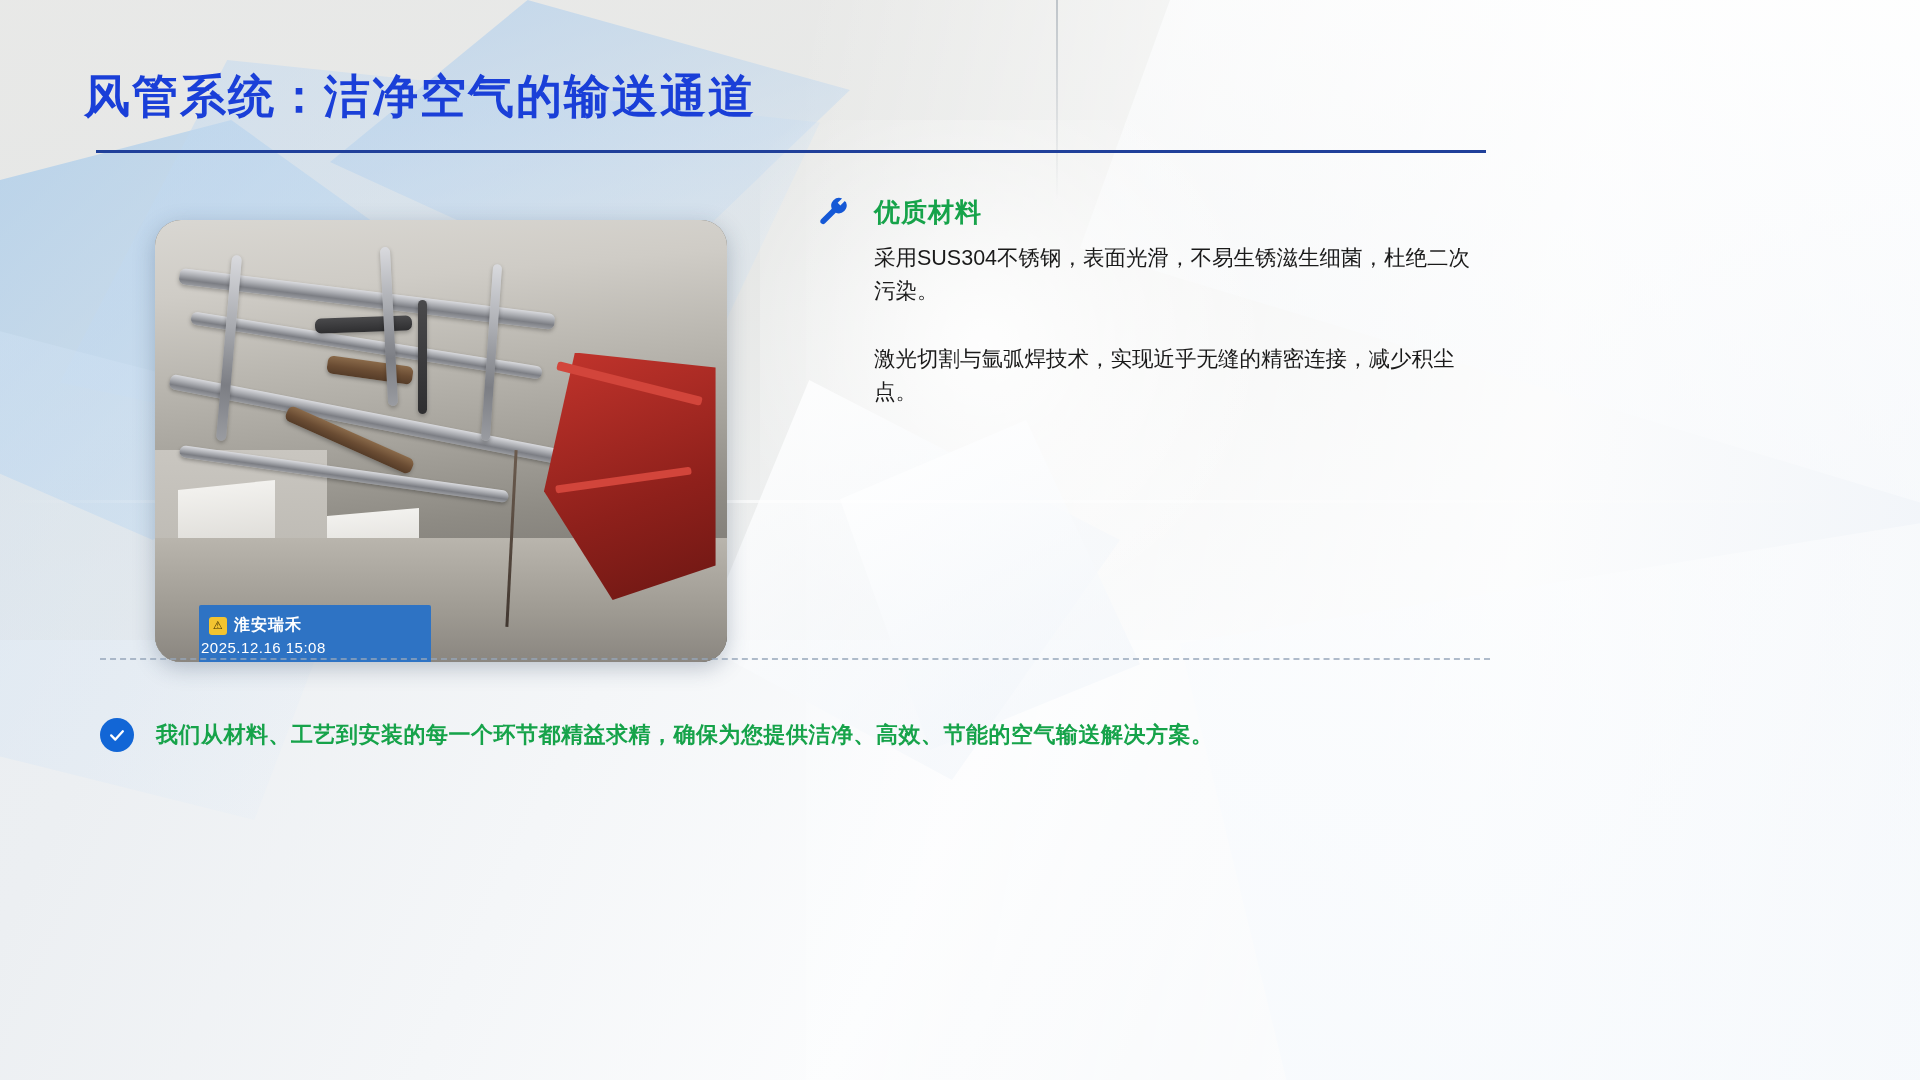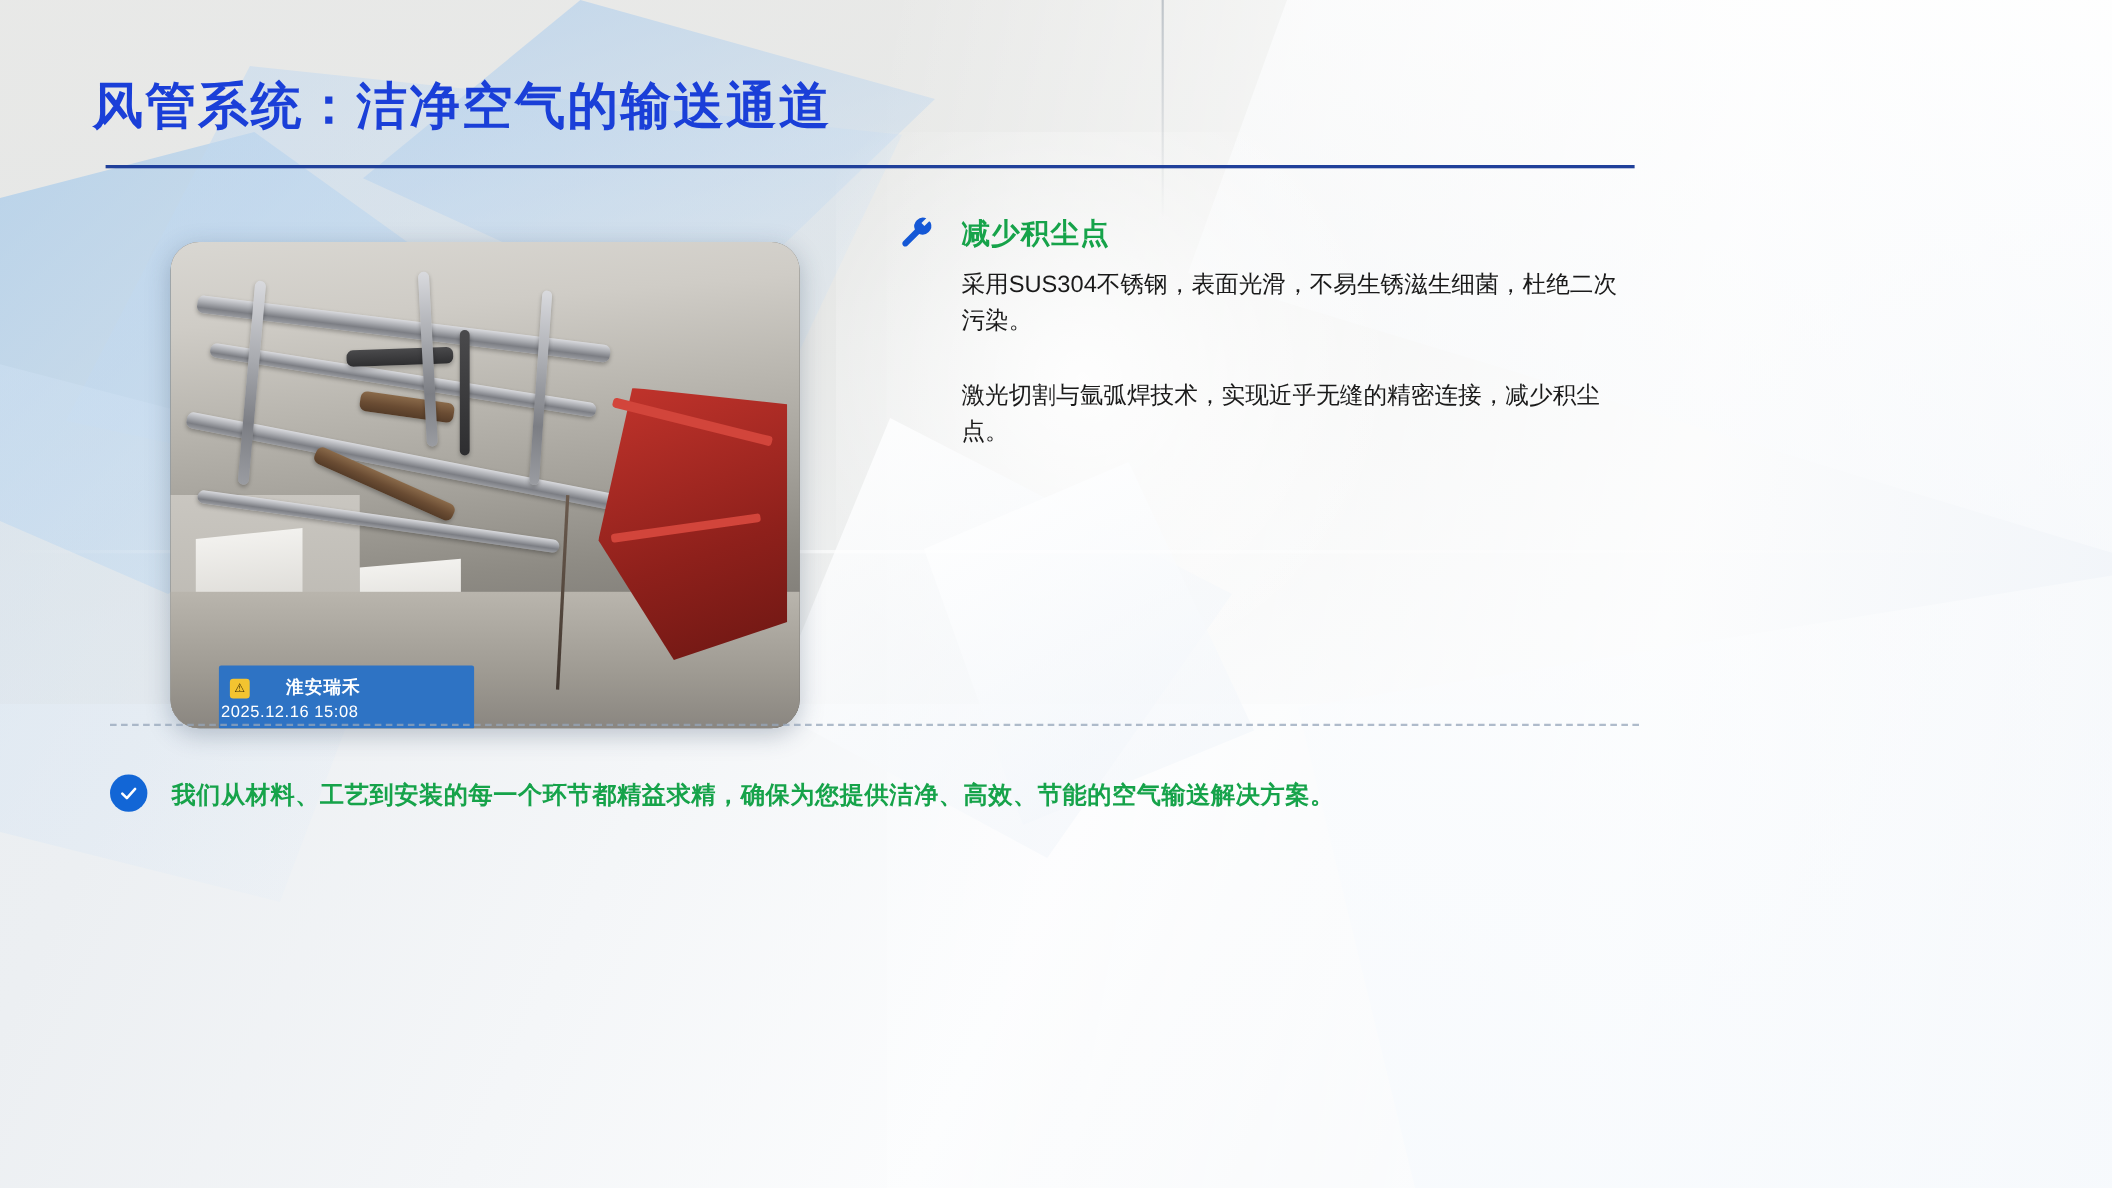--- a/index.html
+++ b/index.html
@@ -98,21 +98,21 @@
   .red-bar{position:absolute;background:#d2453b;border-radius:3px;}
   .cable{position:absolute;width:3px;background:linear-gradient(180deg,#6b5b4e,#413730);}
   .watermark{
     position:absolute;left:44px;top:385px;width:232px;height:58px;
     background:#2e73c4;border-radius:2px;
     color:#fff;display:flex;flex-direction:column;justify-content:center;
   }
   .wm-row1{display:flex;align-items:center;gap:7px;padding:0 10px;height:26px;}
   .wm-badge{width:18px;height:18px;background:#f3c430;border-radius:3px;
     display:flex;align-items:center;justify-content:center;font-size:11px;color:#3a2a00;}
-  .wm-name{font-size:16px;font-weight:700;letter-spacing:1px;margin-left:26px;}
+  .wm-name{font-size:16px;font-weight:700;letter-spacing:1px;}
   .wm-time{font-size:15px;padding:0 2px;letter-spacing:.5px;}
 
   
   .features{position:absolute;left:812px;top:192px;width:680px;}
   .feature{position:relative;margin-bottom:36px;}
   .feat-head{display:flex;align-items:center;gap:18px;}
   .feat-icon{width:44px;height:40px;display:flex;align-items:center;justify-content:center;flex:0 0 44px;}
   .feat-title{font-size:26px;font-weight:700;color:#16a34a;letter-spacing:1px;
     font-family:"DejaVu Serif","Liberation Serif",serif;}
   .feat-body{
@@ -121,22 +121,22 @@
     max-width:600px;
   }
   .f2 .feat-body{max-width:600px;}
 
   
   .dash-divider{
     position:absolute;left:100px;top:658px;width:1390px;height:0;
     border-top:2px dashed rgba(150,165,185,.75);
   }
   .summary{
-    position:absolute;left:100px;top:678px;width:1400px;height:60px;
-    display:flex;align-items:flex-end;gap:22px;
+    position:absolute;left:100px;top:705px;width:1400px;height:60px;
+    display:flex;align-items:center;gap:22px;
   }
   .check-circle{
     width:34px;height:34px;border-radius:50%;background:#1266d6;
     display:flex;align-items:center;justify-content:center;flex:0 0 34px;
   }
   .summary-text{
     font-size:22px;font-weight:700;color:#16a34a;letter-spacing:.5px;
   }
 </style>
 </head>
@@ -197,21 +197,21 @@
 
   <div class="features">
 
     <div class="feature f1">
       <div class="feat-head">
         <span class="feat-icon">
           <svg width="34" height="34" viewBox="0 0 24 24" fill="#1558d6">
             <path d="M20.5 5.2a5.6 5.6 0 0 1-7.3 7.3L5.9 19.8a2 2 0 1 1-2.8-2.8l7.3-7.3A5.6 5.6 0 0 1 17.7 2.4l-3.1 3.1 1.9 1.9 3.1-3.1c.3.3.6.6.9.9z"></path>
           </svg>
         </span>
-        <span class="feat-title">减少积尘点</span>
+        <span class="feat-title">优质材料</span>
       </div>
       <div class="feat-body">采用SUS304不锈钢，表面光滑，不易生锈滋生细菌，杜绝二次污染。</div>
     </div>
 
     <div class="feature f2">
       <div class="feat-body">激光切割与氩弧焊技术，实现近乎无缝的精密连接，减少积尘点。</div>
     </div>
 
 
   </div>

